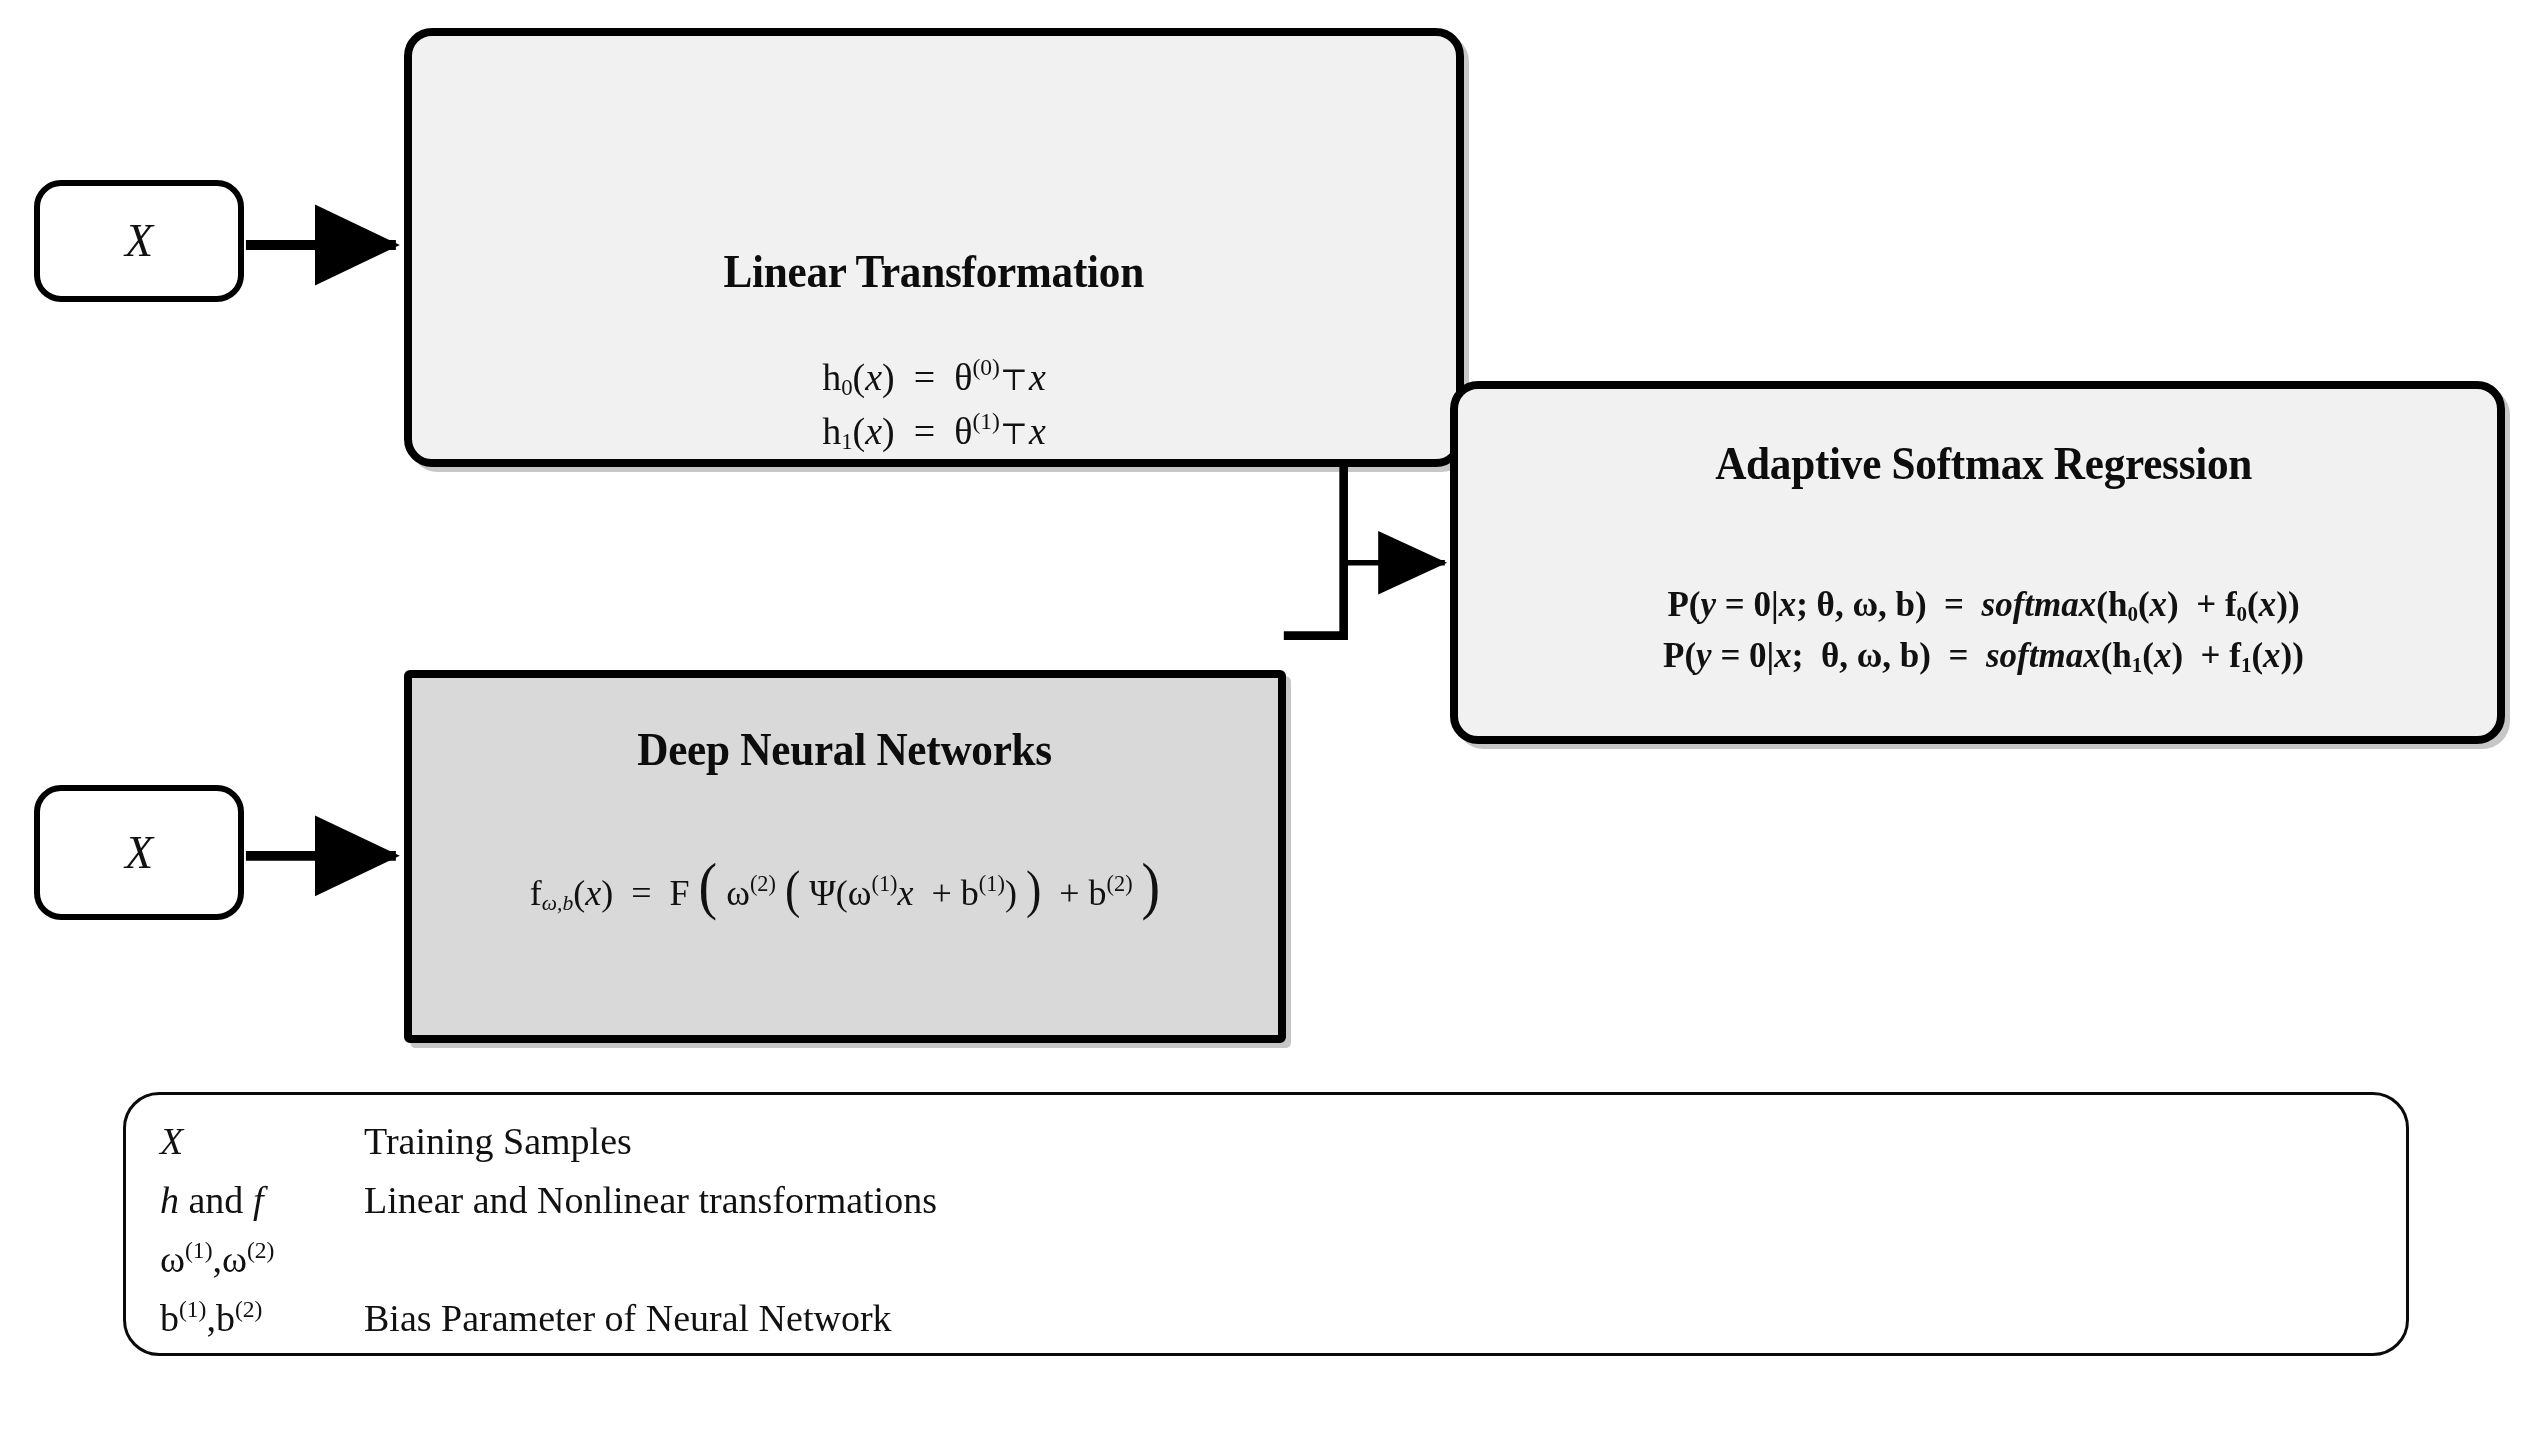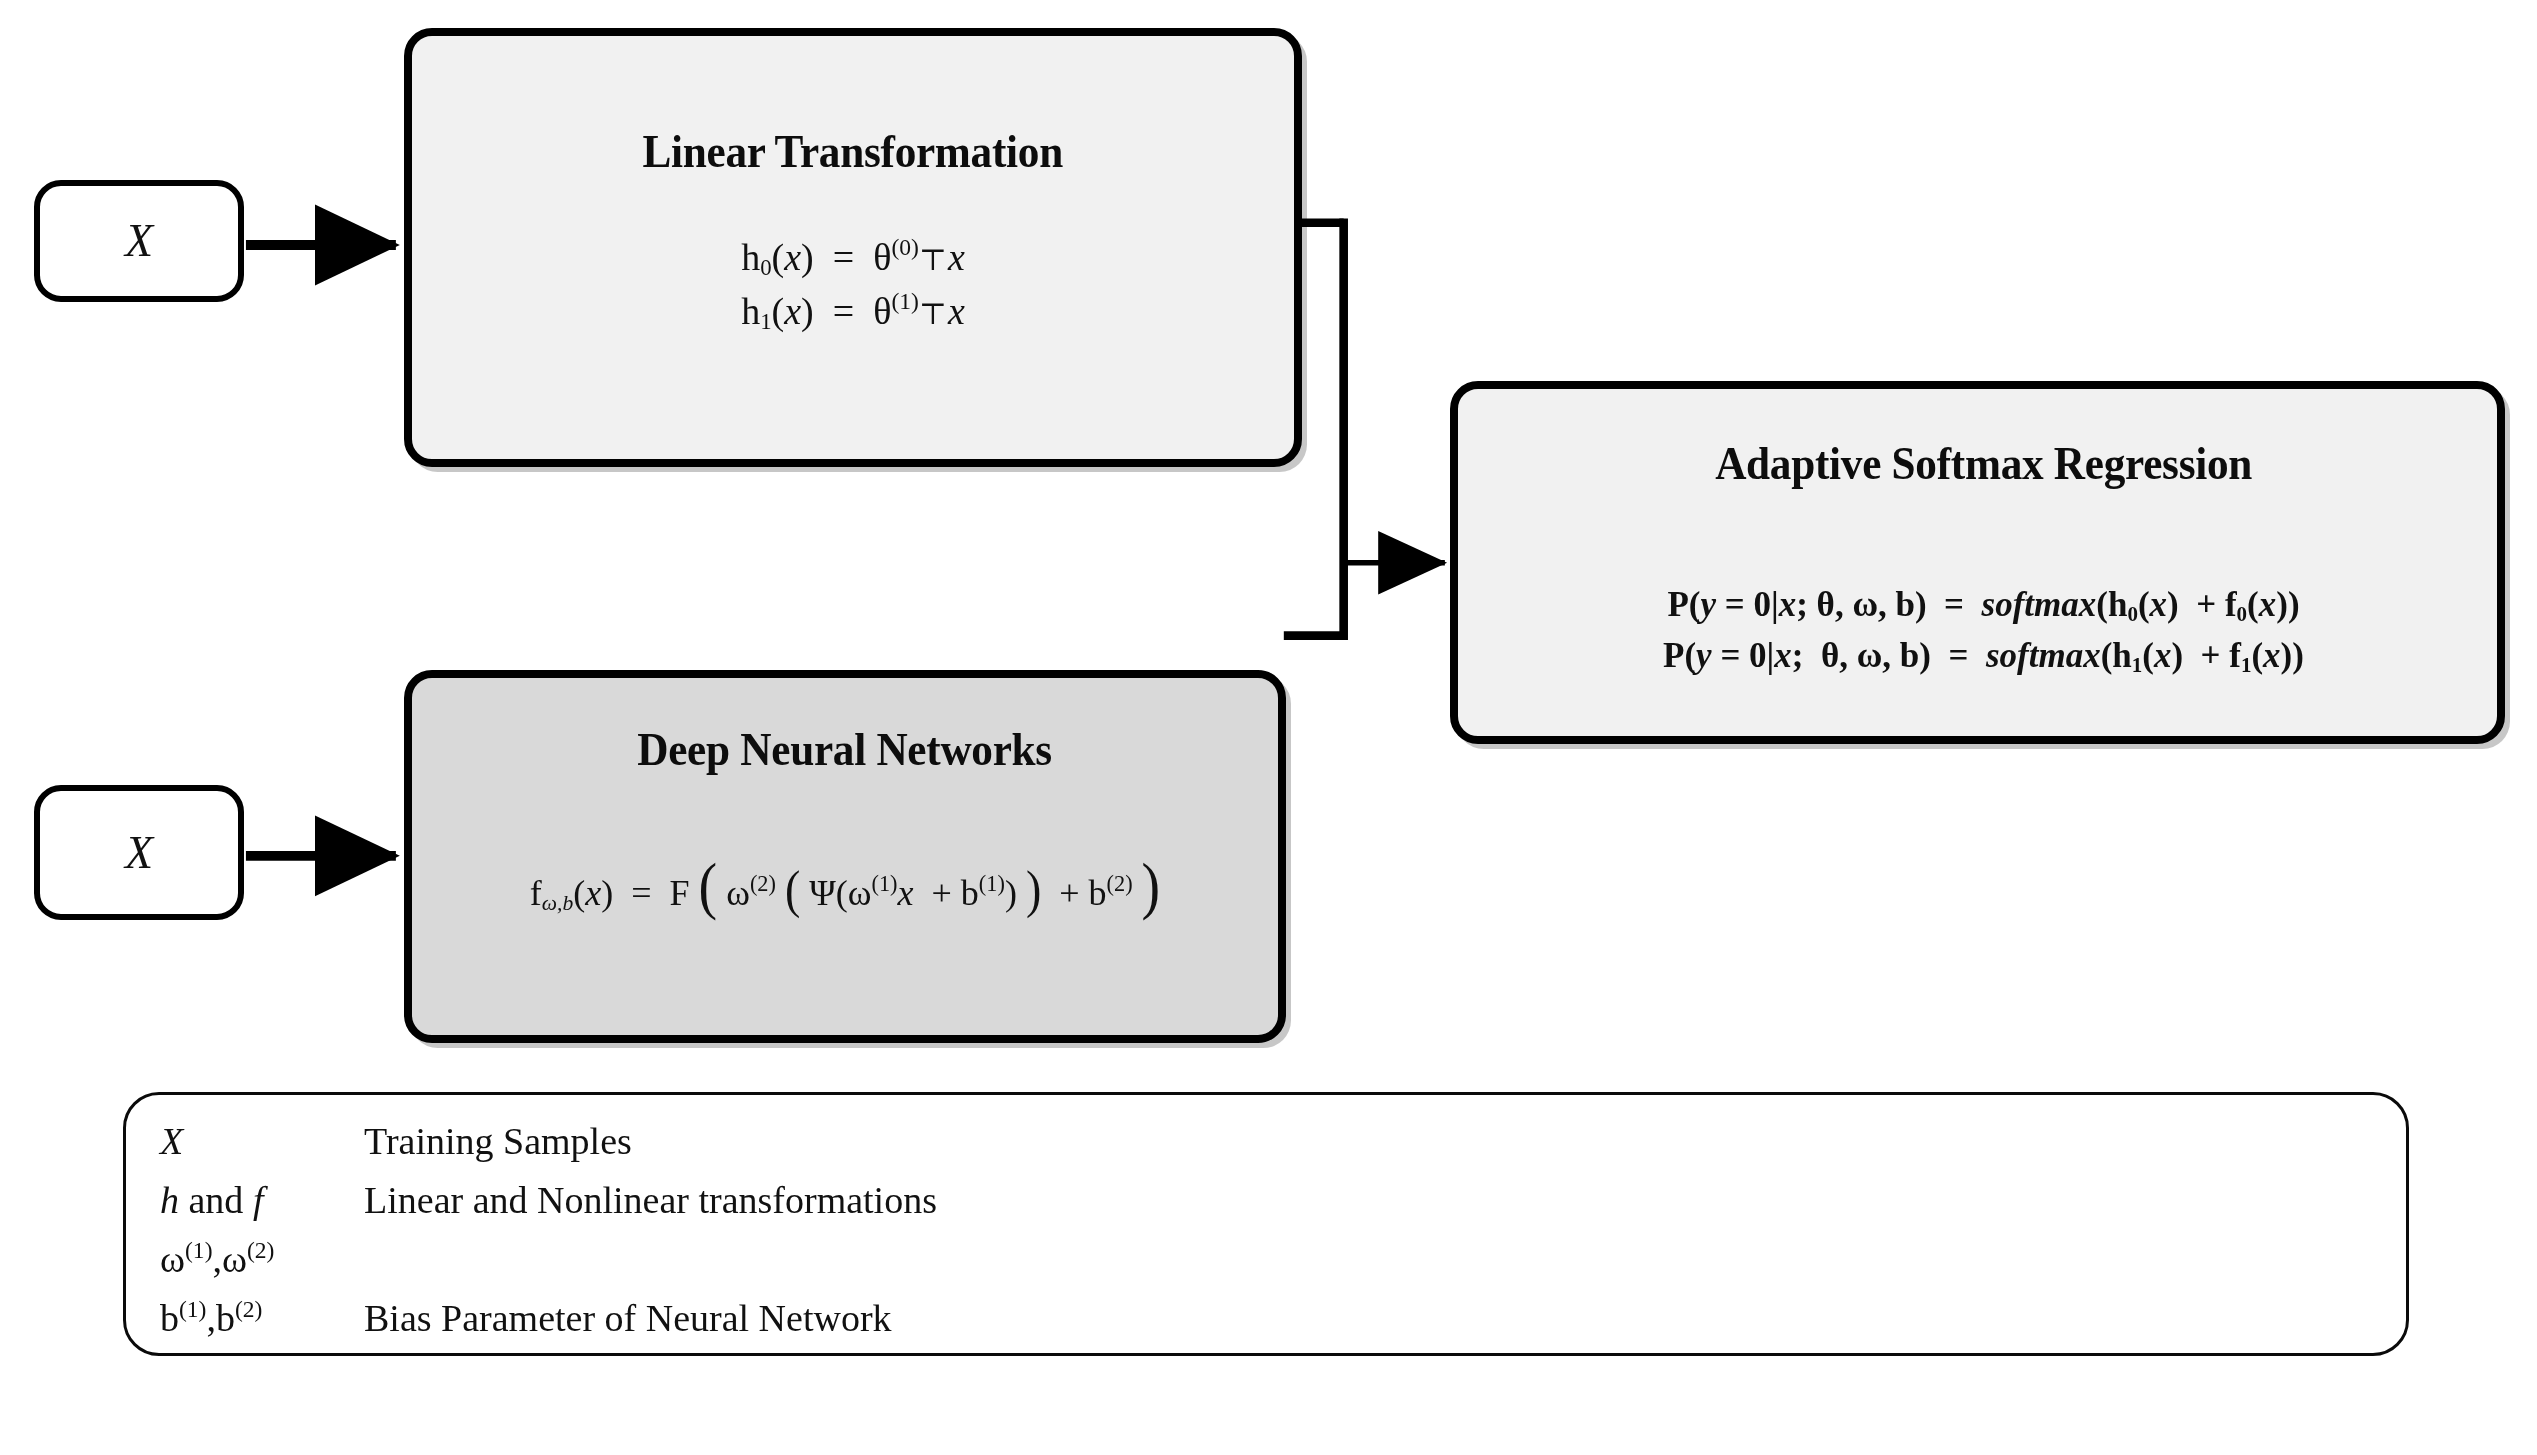--- a/index.html
+++ b/index.html
@@ -43,21 +43,21 @@
     position: absolute;
     box-sizing: border-box;
     border: 8px solid #000000;
     border-radius: 28px;
     box-shadow: 5.6px 5.6px 0 -0.6px rgba(0,0,0,0.22);
     display: flex;
     flex-direction: column;
     align-items: center;
   }
   .procbox.light { background: #f1f1f1; }
-  .procbox.dark  { background: #d9d9d9; }
+  .procbox.dark  { background: #d9d9d9; border-radius: 6px; }
 
   .box-title {
     font-weight: bold;
     font-size: 46px;
     letter-spacing: -0.3px;
     color: #0d0d0d;
     text-align: center;
     font-family: "Liberation Serif", "DejaVu Serif", serif;
     transform: scaleX(0.94);
     white-space: nowrap;
@@ -160,21 +160,21 @@
   </svg>
 
   <div class="xbox" style="left:34px; top:180px; width:210px; height:122px;">
     <span class="xbox-label">X</span>
   </div>
 
   <div class="xbox" style="left:34px; top:785px; width:210px; height:135px;">
     <span class="xbox-label">X</span>
   </div>
 
-  <div class="procbox light" style="left:404px; top:28px; width:898px; height:439px;">
+  <div class="procbox light" style="left:404px; top:28px; width:1060px; height:439px;justify-content:flex-end;">
     <div class="box-title" style="margin-top:89px;">Linear Transformation</div>
     <div class="eq" style="margin-top:53px;">
       <div>
         <span class="up">h</span><sub>0</sub><span class="op">(</span>x<span class="op">)</span>
         <span class="op">&nbsp;=&nbsp;</span>
         <span class="up">θ</span><sup>(0)</sup><span class="op" style="font-size:0.78em;">⊤</span><span style="margin-left:1.2px;">x</span>
       </div>
       <div>
         <span class="up">h</span><sub>1</sub><span class="op">(</span>x<span class="op">)</span>
         <span class="op">&nbsp;=&nbsp;</span>

